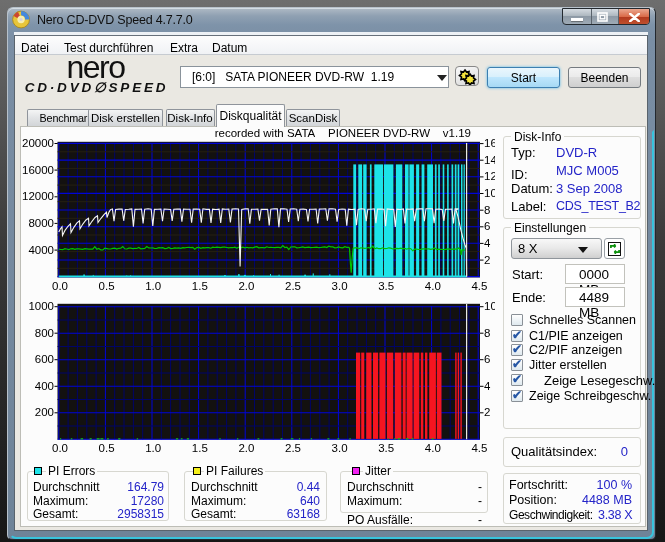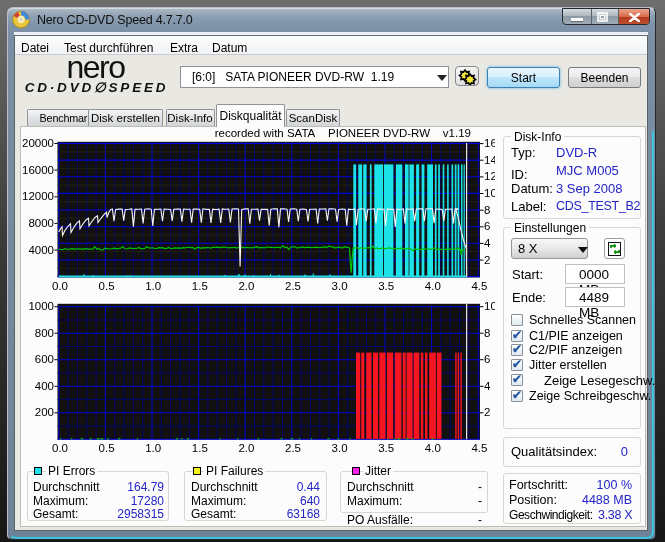--- a/index.html
+++ b/index.html
@@ -370,21 +370,21 @@
  <div class="row" style="left:511px;top:167px;font-size:13px">ID:</div>
     <div class="row blue" style="left:556px;top:163px;font-size:13px">MJC M005</div>
  <div class="row" style="left:511px;top:181px;font-size:13px">Datum:</div>
     <div class="row blue" style="left:556px;top:181px;font-size:13px">3 Sep 2008</div>
  <div class="row" style="left:511px;top:199px;font-size:13px">Label:</div>
     <div class="row blue" style="left:556px;top:199px;font-size:12.5px;letter-spacing:-0.3px">CDS_TEST_B2</div>
 
  <div class="gbox" style="left:503px;top:227px;width:138px;height:202px">
    <span class="glabel" style="left:7px">Einstellungen</span>
  </div>
- <div class="abs" style="left:511px;top:238px;width:77px;height:21px;border:1px solid #8f959b;border-radius:3px;background:linear-gradient(#f8f8f8,#e8e8e8 50%,#cfcfcf);font-size:13px">
+ <div class="abs" style="left:511px;top:238px;width:91px;height:21px;border:1px solid #8f959b;border-radius:3px;background:linear-gradient(#f8f8f8,#e8e8e8 50%,#cfcfcf);font-size:13px">
     <span class="abs" style="left:6px;top:2px">8 X</span>
     <svg class="abs" style="left:66px;top:8px" width="11" height="7">
         <path d="M0 0 L10 0 L5 6 Z" fill="#111"></path>
       </svg>
  </div>
  <div class="abs" style="left:604px;top:238px;width:21px;height:21px;border:1px solid #9aa0a6;border-radius:3px;background:#fff">
    <div class="abs" style="left:3px;top:2.5px;width:13px;height:14px;border:1.8px solid #111;background:#fff"></div>
    <svg class="abs" style="left:4.5px;top:4.5px" width="10" height="10" viewBox="0 0 11 11">
      <path d="M1 4.5 L1 2 L6.2 2 M6.2 2 L4.4 0.3 M6.2 2 L4.4 3.7" stroke="#0c900c" stroke-width="1.9" fill="none"></path>
      <path d="M10 6.5 L10 9 L4.8 9 M4.8 9 L6.6 7.3 M4.8 9 L6.6 10.7" stroke="#0c900c" stroke-width="1.9" fill="none"></path>

